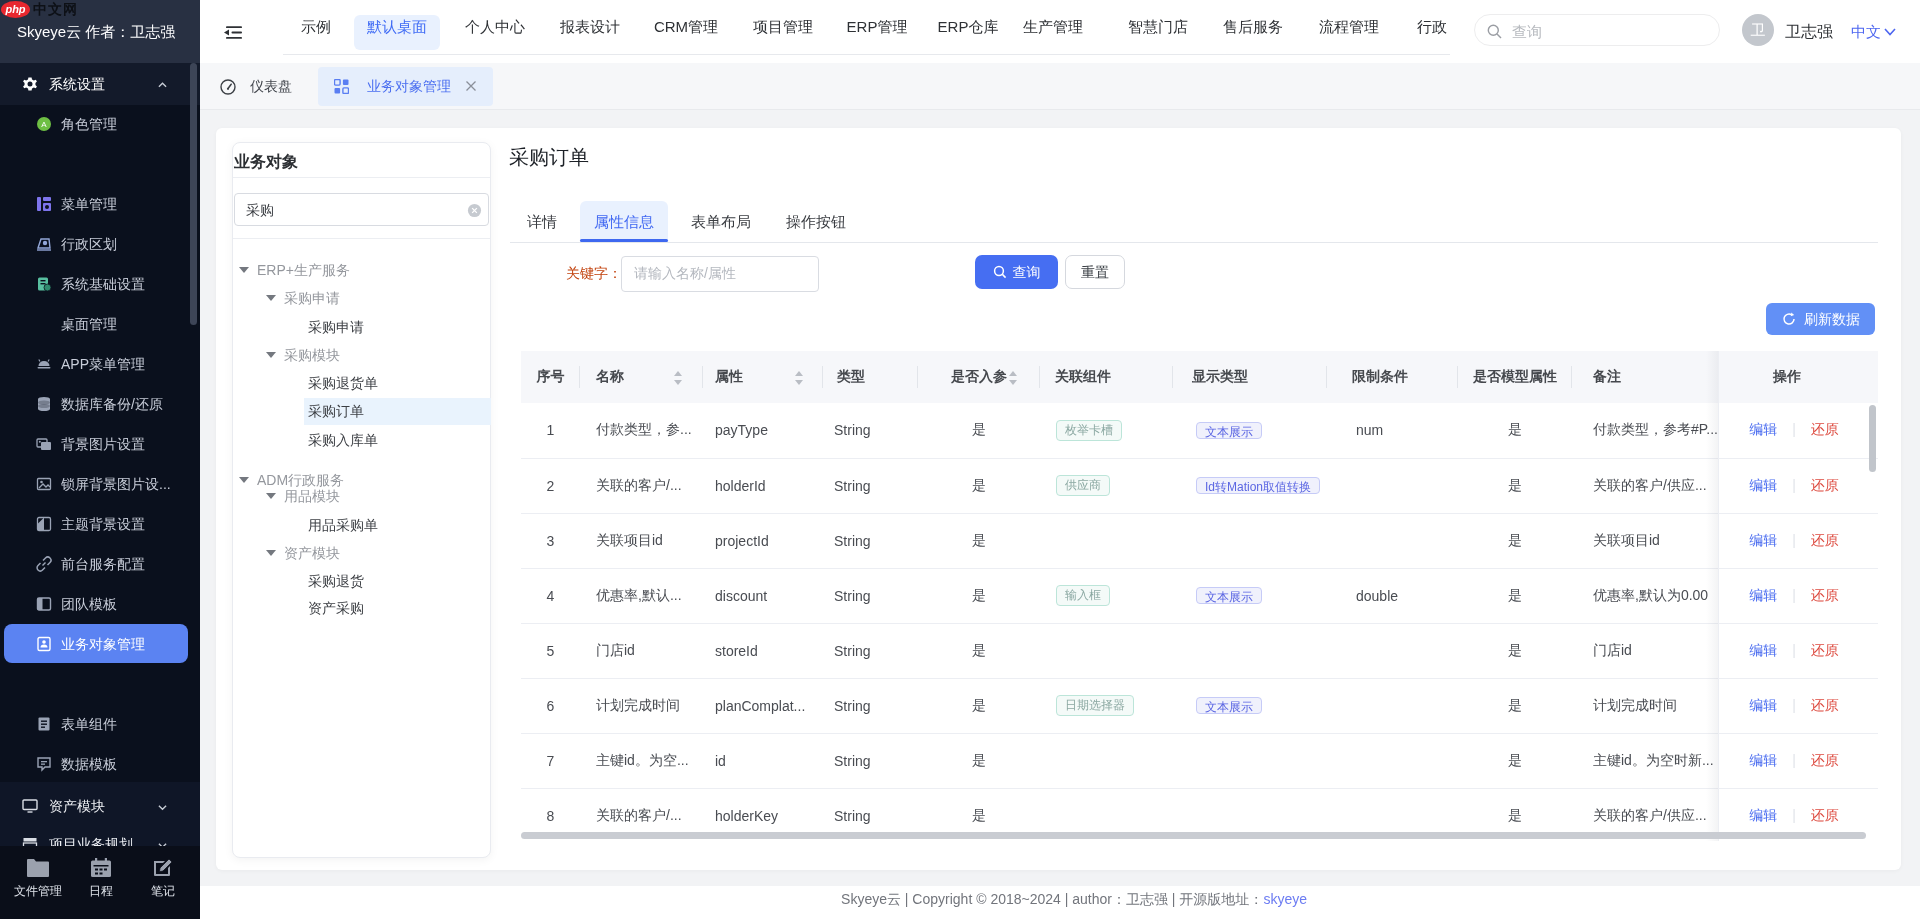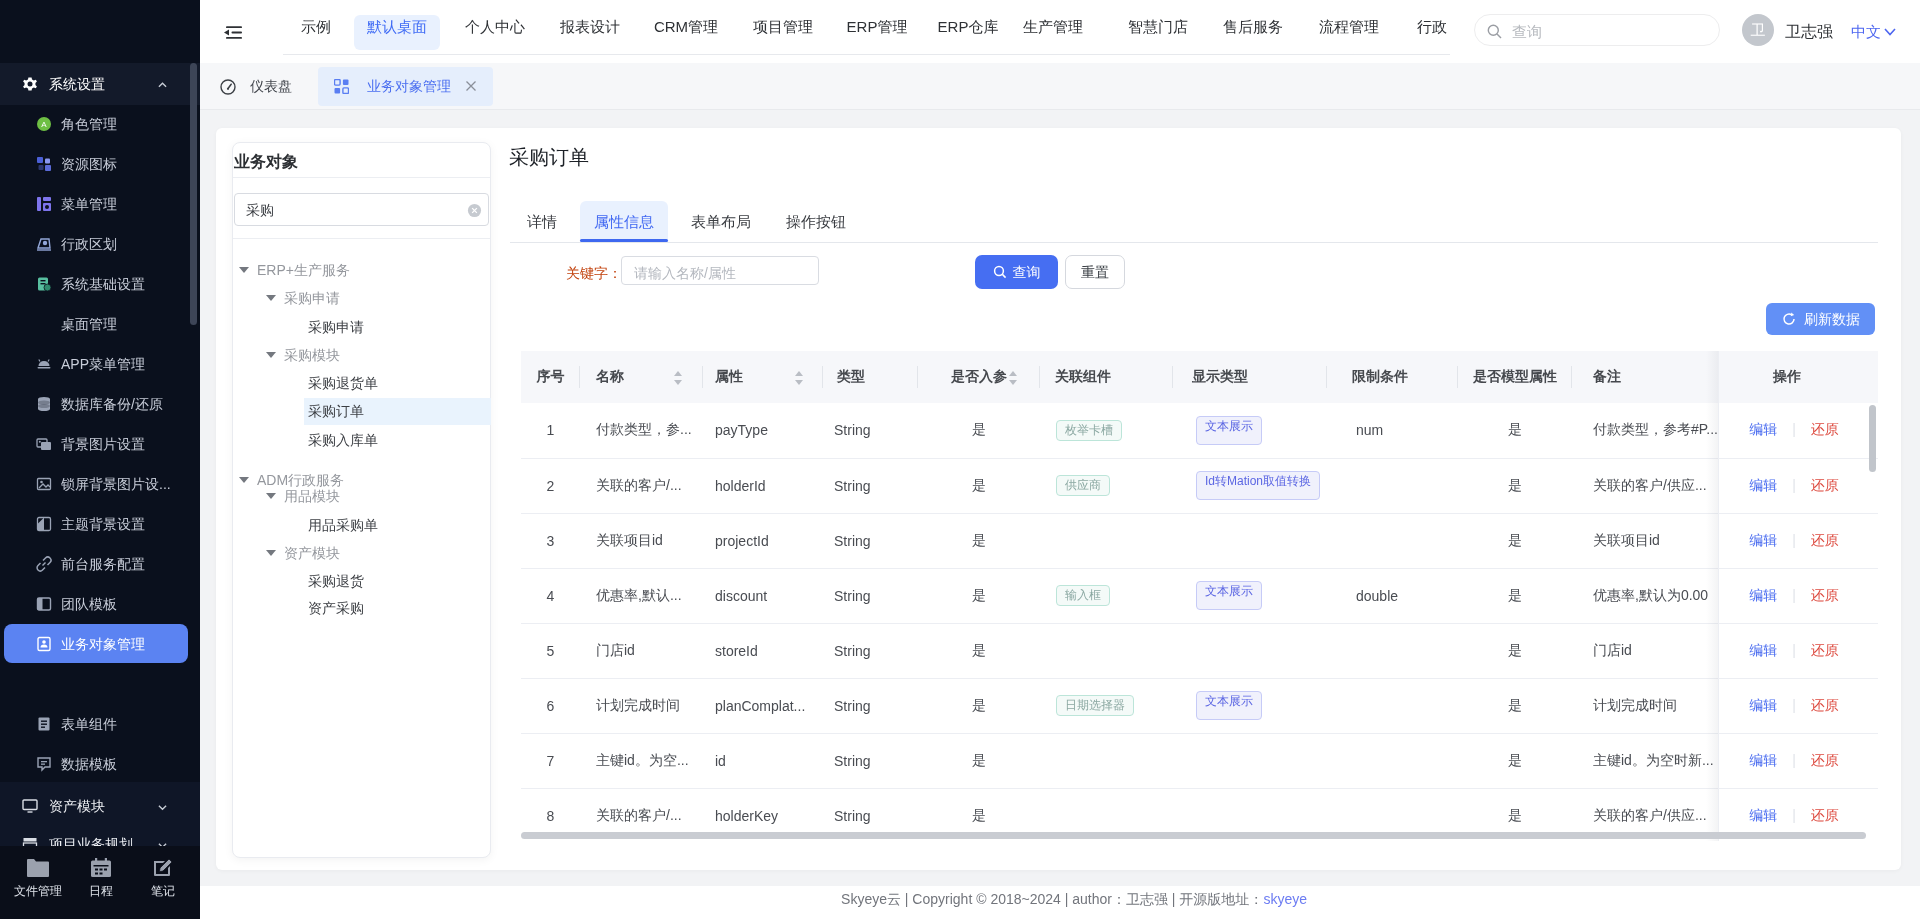--- a/index.html
+++ b/index.html
@@ -73,41 +73,41 @@
   #tsel { position:absolute; left:71px; top:255px; width:187px; height:27px; background:#e9f3fd; }
 
   
   #main { position:absolute; left:310px; top:16px; width:1391px; height:744px; }
   #m-title { position:absolute; left:-1px; top:18px; font-size:20px; color:#1d2127; }
   .mtab { position:absolute; top:75px; height:41px; line-height:41px; font-size:15px; color:#3a3d42; transform:translateX(-50%); }
   #mtab-pill { position:absolute; left:70px; top:75px; width:88px; height:41px; background:#e9f1fe; border-radius:6px 6px 0 0; }
   #mtab-line { position:absolute; left:0px; top:116px; width:1368px; height:1px; background:#e4e7ec; }
   #mtab-blue { position:absolute; left:70px; top:113px; width:88px; height:3px; background:#3e68f0; border-radius:2px; }
   #f-label { position:absolute; left:56px; top:139px; line-height:16px; font-size:14px; color:#c2410c; }
-  #f-input { position:absolute; left:111px; top:130px; width:198px; height:29px; border:1px solid #d9dce2; border-radius:4px; }
+  #f-input { position:absolute; left:111px; top:130px; width:198px; height:36px; border:1px solid #d9dce2; border-radius:4px; }
   #f-input .ph { position:absolute; left:12px; top:8px; font-size:14px; color:#b4b8bf; }
   #btn-q { position:absolute; left:465px; top:129px; width:83px; height:34px; background:#466ef2; border-radius:7px; color:#fff; font-size:14px; text-align:center; line-height:34px; }
   #btn-r { position:absolute; left:555px; top:129px; width:60px; height:34px; background:#fff; border:1px solid #d5d8de; border-radius:7px; color:#3c4046; font-size:14px; text-align:center; line-height:32px; }
   #btn-refresh { position:absolute; left:1256px; top:177px; width:109px; height:32px; background:#6290f6; border-radius:6px; color:#fff; font-size:14px; }
 
   
   #tbl { position:absolute; left:11px; top:225px; width:1357px; height:490px; overflow:hidden; }
   table { border-collapse:collapse; table-layout:fixed; width:1357px; }
   th:last-child { padding-right:22px; }
   td:last-child { padding-right:8px; }
   th { height:52px; background:#f6f7fa; font-size:14px; font-weight:bold; color:#46494e; padding:0; position:relative; }
   td { height:55px; font-size:14px; color:#494c52; border-bottom:1px solid #eceef3; padding:0; background:#fff; }
   th.l, td.l { text-align:left; }
   th.c, td.c { text-align:center; }
   .sep::after { content:""; position:absolute; right:0; top:15px; width:1px; height:22px; background:#e2e5ea; }
   .sarr { position:absolute; top:20px; width:9px; height:14px; }
   .sarr::before { content:""; position:absolute; left:0; top:0; border-left:4.5px solid transparent; border-right:4.5px solid transparent; border-bottom:5px solid #b9bdc4; }
   .sarr::after { content:""; position:absolute; left:0; bottom:0; border-left:4.5px solid transparent; border-right:4.5px solid transparent; border-top:5px solid #b9bdc4; }
   .tg { display:inline-block; height:21px; line-height:19px; padding:0 8px; background:#f4faf8; border:1px solid #bce5d9; border-radius:4px; color:#8ba8a2; font-size:12px; }
-  .tb { display:inline-block; height:29px; line-height:19px; padding:0 8px; background:#f0f1fc; border:1px solid #c6cbf7; border-radius:4px; color:#5b66e3; font-size:12px; }
+  .tb { display:inline-block; height:17px; line-height:19px; padding:0 8px; background:#f0f1fc; border:1px solid #c6cbf7; border-radius:4px; color:#5b66e3; font-size:12px; }
   .ed { color:#4a6cf0; }
   .rs { color:#dd4a3f; }
   .vsep { color:#e1e4e9; margin:0 15px; }
   #fixshadow { position:absolute; left:1185px; top:0; width:12px; height:490px; background:linear-gradient(to right, rgba(140,145,155,0), rgba(140,145,155,0.10)); }
   #fixline { position:absolute; left:1197px; top:0; width:1px; height:490px; background:#eceef3; }
   #vscroll { position:absolute; left:1348px; top:54px; width:7px; height:67px; background:#c1c5cb; border-radius:4px; }
   #hscroll { position:absolute; left:0px; top:481px; width:1345px; height:7px; background:#c9ccd2; border-radius:4px; }
 </style>
 </head>
 <body>
@@ -366,46 +366,42 @@
       <rect x="0.5" y="8.9" width="5.6" height="5.6" rx="1" fill="#5a7ef2"></rect>
       <rect x="8.9" y="8.9" width="5.6" height="5.6" rx="1" fill="none" stroke="#5a7ef2" stroke-width="1.4"></rect>
     </svg>
   <div class="tb-tx" style="left:167px; color:#4b6ff0;">业务对象管理</div>
   <svg style="position:absolute;left:265px;top:17px" width="12" height="12" viewBox="0 0 12 12">
       <path d="M1.5 1.5 L10.5 10.5 M10.5 1.5 L1.5 10.5" stroke="#8a8f99" stroke-width="1.3"></path>
     </svg>
 </div>
 
 <div id="sidebar">
+  <div id="sb-head">
+    <div id="sb-logo-oval">php</div>
+    <div id="sb-logo-txt">中文网</div>
+    <div id="sb-title">Skyeye云 作者：卫志强</div>
+  </div>
   <div id="sb-group1">
     <svg class="g-ic" viewBox="0 0 16 16">
         <path fill="#fff" d="M8 0 L9.6 0 L10 2 A6 6 0 0 1 11.8 3 L13.8 2.3 L14.9 4.2 L13.4 5.6 A6 6 0 0 1 13.4 7.6 L14.9 9 L13.8 10.9 L11.8 10.2 A6 6 0 0 1 10 11.2 L9.6 13.2 L6.4 13.2 L6 11.2 A6 6 0 0 1 4.2 10.2 L2.2 10.9 L1.1 9 L2.6 7.6 A6 6 0 0 1 2.6 5.6 L1.1 4.2 L2.2 2.3 L4.2 3 A6 6 0 0 1 6 2 L6.4 0 Z M8 4.1 A2.5 2.5 0 1 0 8 9.1 A2.5 2.5 0 1 0 8 4.1" transform="translate(0,1.4)"></path>
       </svg>
     <div class="g-tx">系统设置</div>
     <svg class="chev" viewBox="0 0 10 10">
         <path d="M1 6.5 L5 2.5 L9 6.5" fill="none" stroke="#c8cdd6" stroke-width="1.5"></path>
       </svg>
   </div>
   <div id="sb-menu">
       <div class="smi" style="top:-1px">
         <svg class="ic" style="position:absolute;left:36px;top:12px;width:16px;height:16px" viewBox="0 0 16 16">
           <circle cx="8" cy="8" r="7" fill="#6ebf44"></circle>
           <text x="8" y="11" font-size="8" fill="#fff" text-anchor="middle" font-family="Liberation Sans">A</text>
         </svg>
         <span class="tx">角色管理</span>
       </div>
-      <div class="smi" style="top:39px">
-        <svg class="ic" style="position:absolute;left:36px;top:12px;width:16px;height:16px" viewBox="0 0 16 16">
-          <rect x="1" y="1" width="6" height="6" rx="1" fill="#4b5fd6"></rect>
-          <rect x="9" y="2.5" width="5" height="5" rx="1" fill="#8a97f0"></rect>
-          <rect x="2.5" y="9" width="5" height="5" rx="1" fill="#2c3770"></rect>
-          <rect x="9" y="9" width="6" height="6" rx="1" fill="#5a6ad8"></rect>
-        </svg>
-        <span class="tx">资源图标</span>
-      </div>
       <div class="smi" style="top:79px">
         <svg class="ic" style="position:absolute;left:36px;top:12px;width:16px;height:16px" viewBox="0 0 16 16">
           <rect x="1" y="1" width="4" height="14" rx="1" fill="#7d74ec"></rect>
           <rect x="7" y="1" width="8" height="4" rx="1" fill="#7d74ec"></rect>
           <rect x="7" y="7" width="8" height="8" rx="1" fill="#7d74ec"></rect>
           <circle cx="11" cy="11" r="2" fill="#0a101d"></circle>
         </svg>
         <span class="tx">菜单管理</span>
       </div>
       <div class="smi" style="top:119px">

